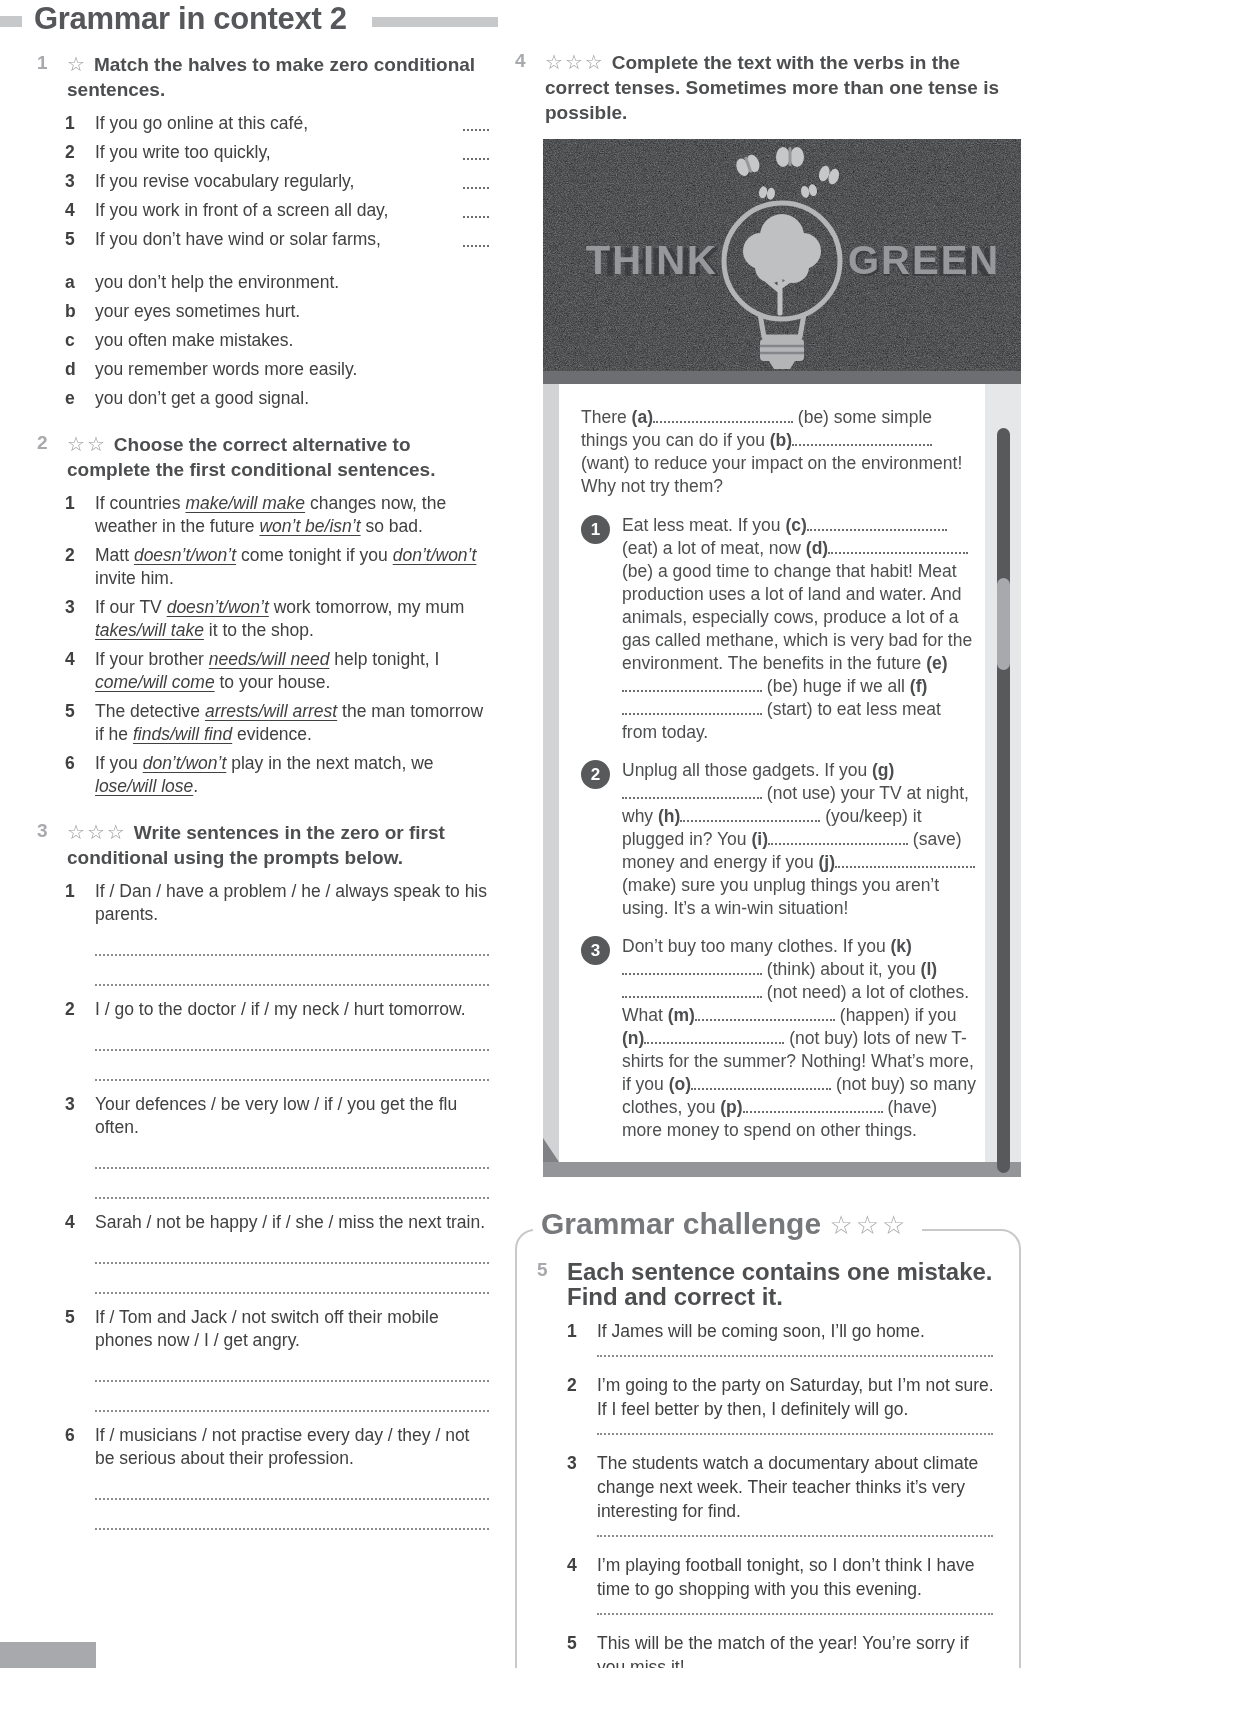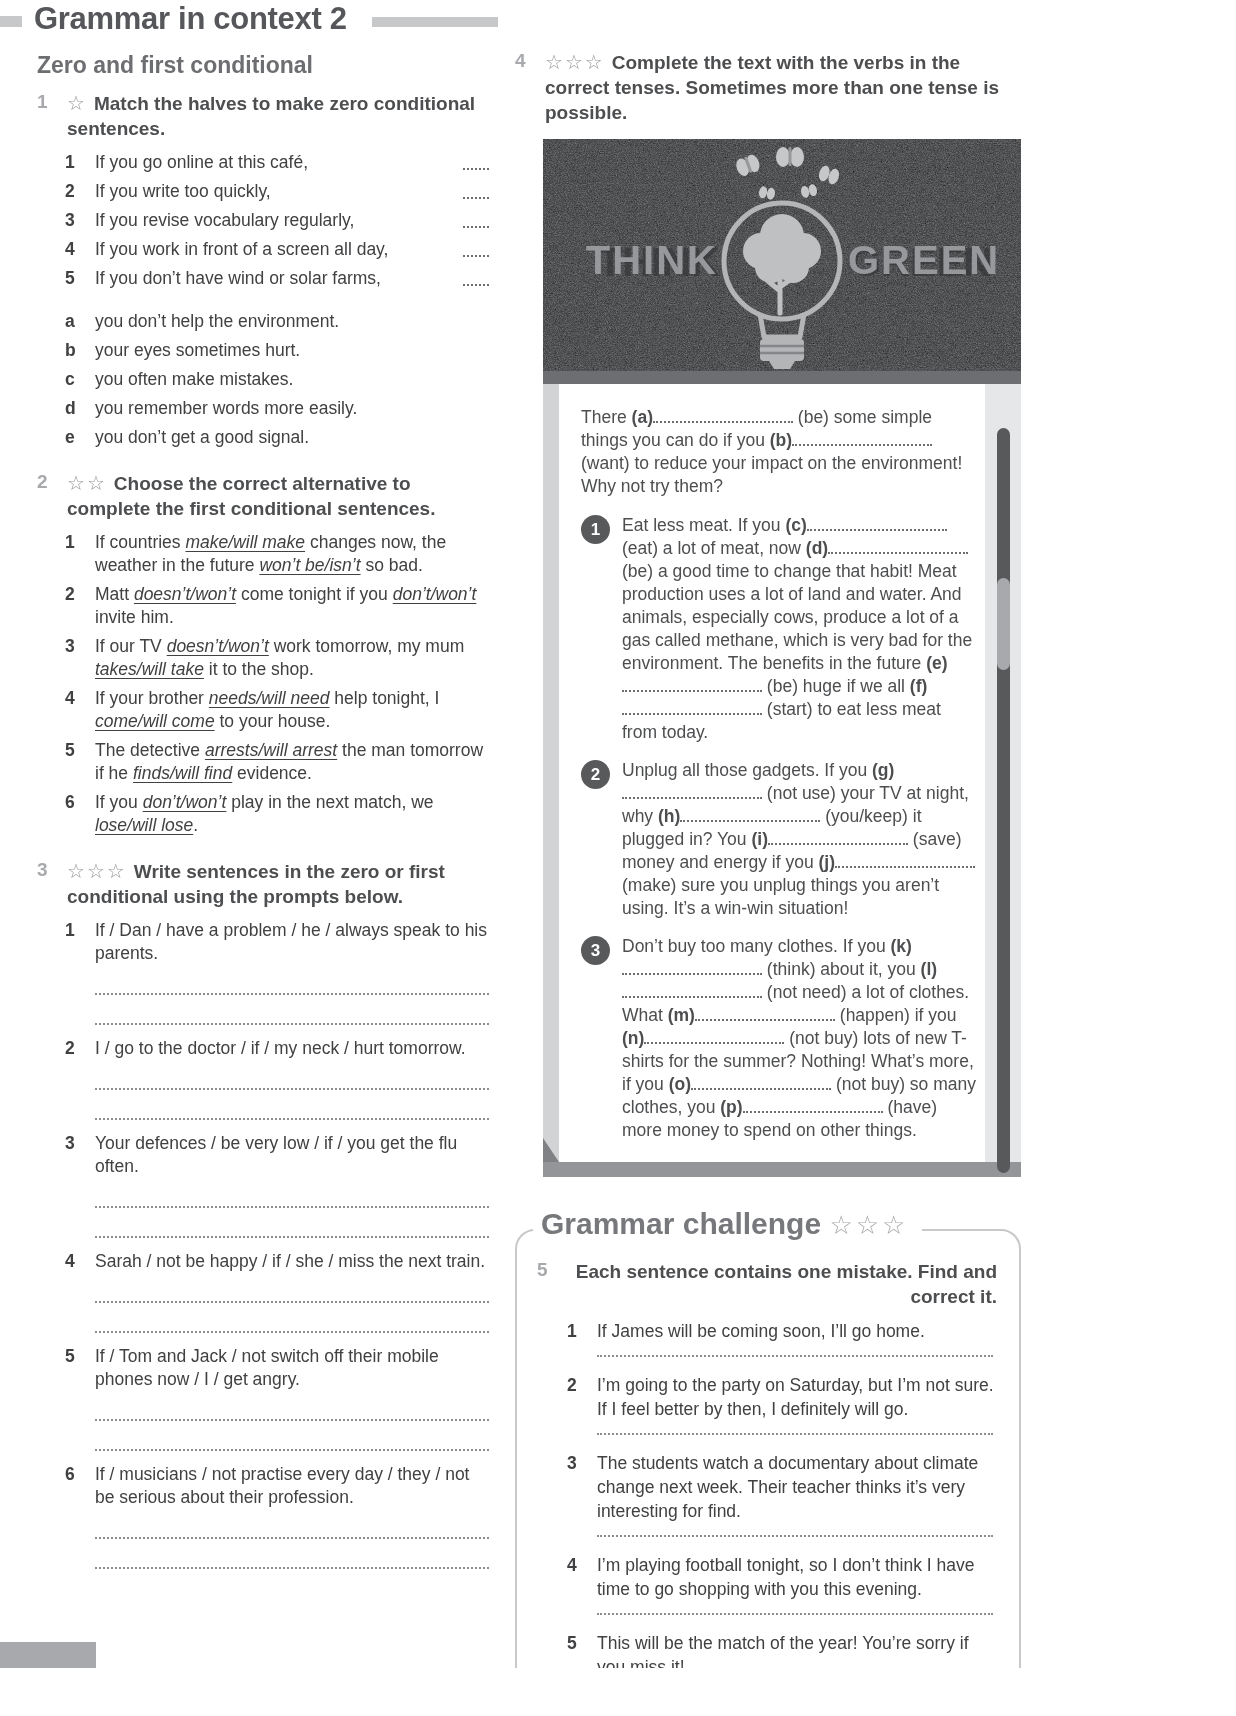--- a/index.html
+++ b/index.html
@@ -56,42 +56,41 @@
   .pnum { flex:none; width:29px; height:29px; border-radius:50%; background:#58595b; color:#fff;
           font-size:17px; font-weight:bold; display:flex; align-items:center; justify-content:center;
           margin-right:12px; margin-top:1px; }
   .para-text { flex:1; }
   
   .gc-box { margin-top:52px; border:2px solid #c8c9cb; border-radius:20px; position:relative;
             padding:28px 22px 14px 20px; }
   .gc-head { position:absolute; top:-24px; left:16px; background:#fff; padding:0 14px 0 8px;
              font-size:30px; font-weight:bold; color:#77787b; white-space:nowrap; }
   .gc-stars { color:#a7a9ac; font-size:26px; letter-spacing:3px; font-weight:normal; }
-  .gc-box .ex-instr { font-size:19px; line-height:25px;text-align:right; }
+  .gc-box .ex-instr { font-size:24px; line-height:25px; }
   .g-item { margin:0 0 6px 30px; font-size:17.5px; line-height:24px; }
   .g-head { display:flex; }
   .g-num { flex:none; width:30px; font-weight:bold; }
   .g-line { margin:12px 4px 16px 30px; height:0; border-bottom:2px dotted #8a8c8f; }
   
   .page-badge { position:absolute; left:0; top:1642px; width:96px; height:74px; background:#a7a9ac;
                 color:#0f172a; font-size:30px; font-weight:bold; display:flex; align-items:center; justify-content:center; }
   .unit-label { position:absolute; left:114px; top:1664px; font-size:30px; font-weight:bold; color:#4d4e50; }
 </style>
 </head>
 <body>
 
 <div class="page">
 
   <div class="hdr-dash"></div>
   <h1 class="hdr-title">Grammar in context 2</h1>
   <div class="hdr-bar"></div>
 
   <div class="col-left">
 
-    <div class="section-title">Zero and first conditional</div>
 
     <div class="ex-head">
       <span class="ex-num">1</span>
       <div class="ex-instr">
         <span class="stars">☆</span><span>Match the halves to make zero conditional sentences.</span>
       </div>
     </div>
     <div>
   <div class="m-row">
     <span class="m-num">1</span>

